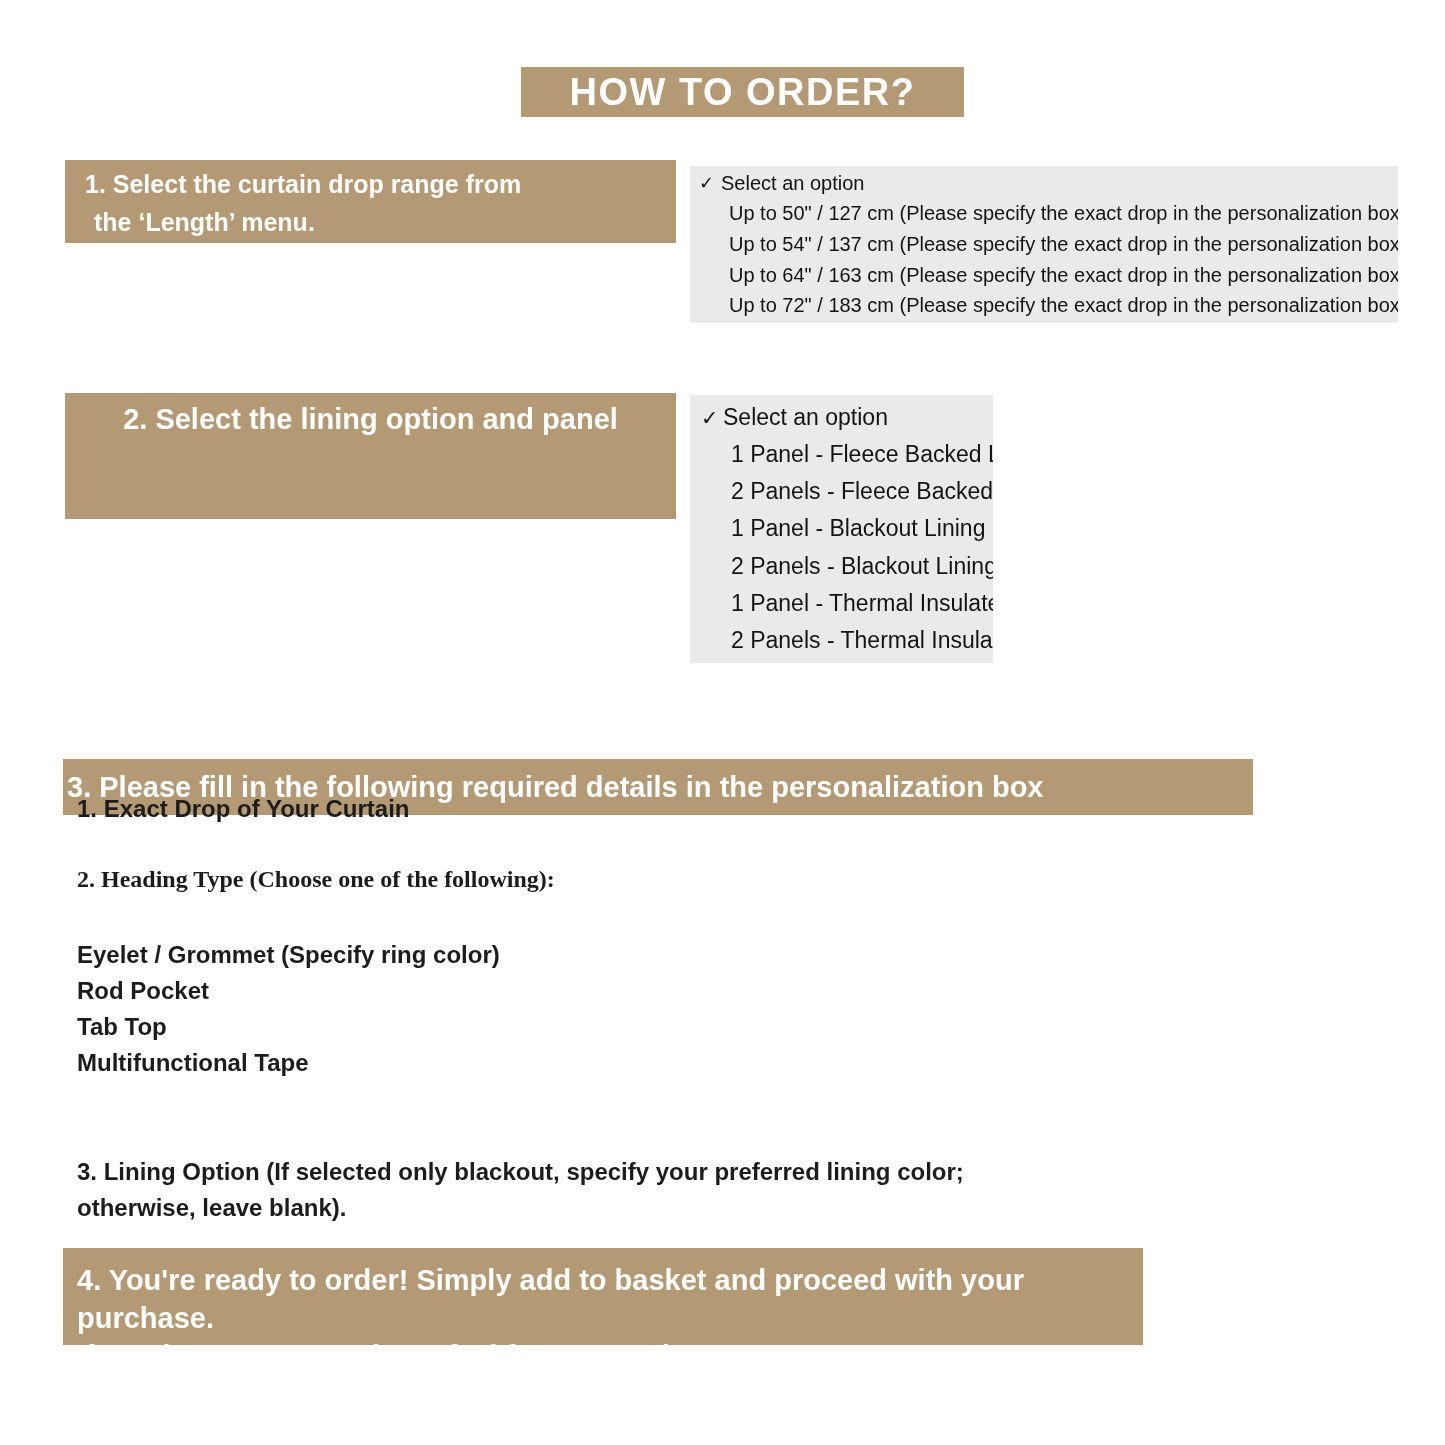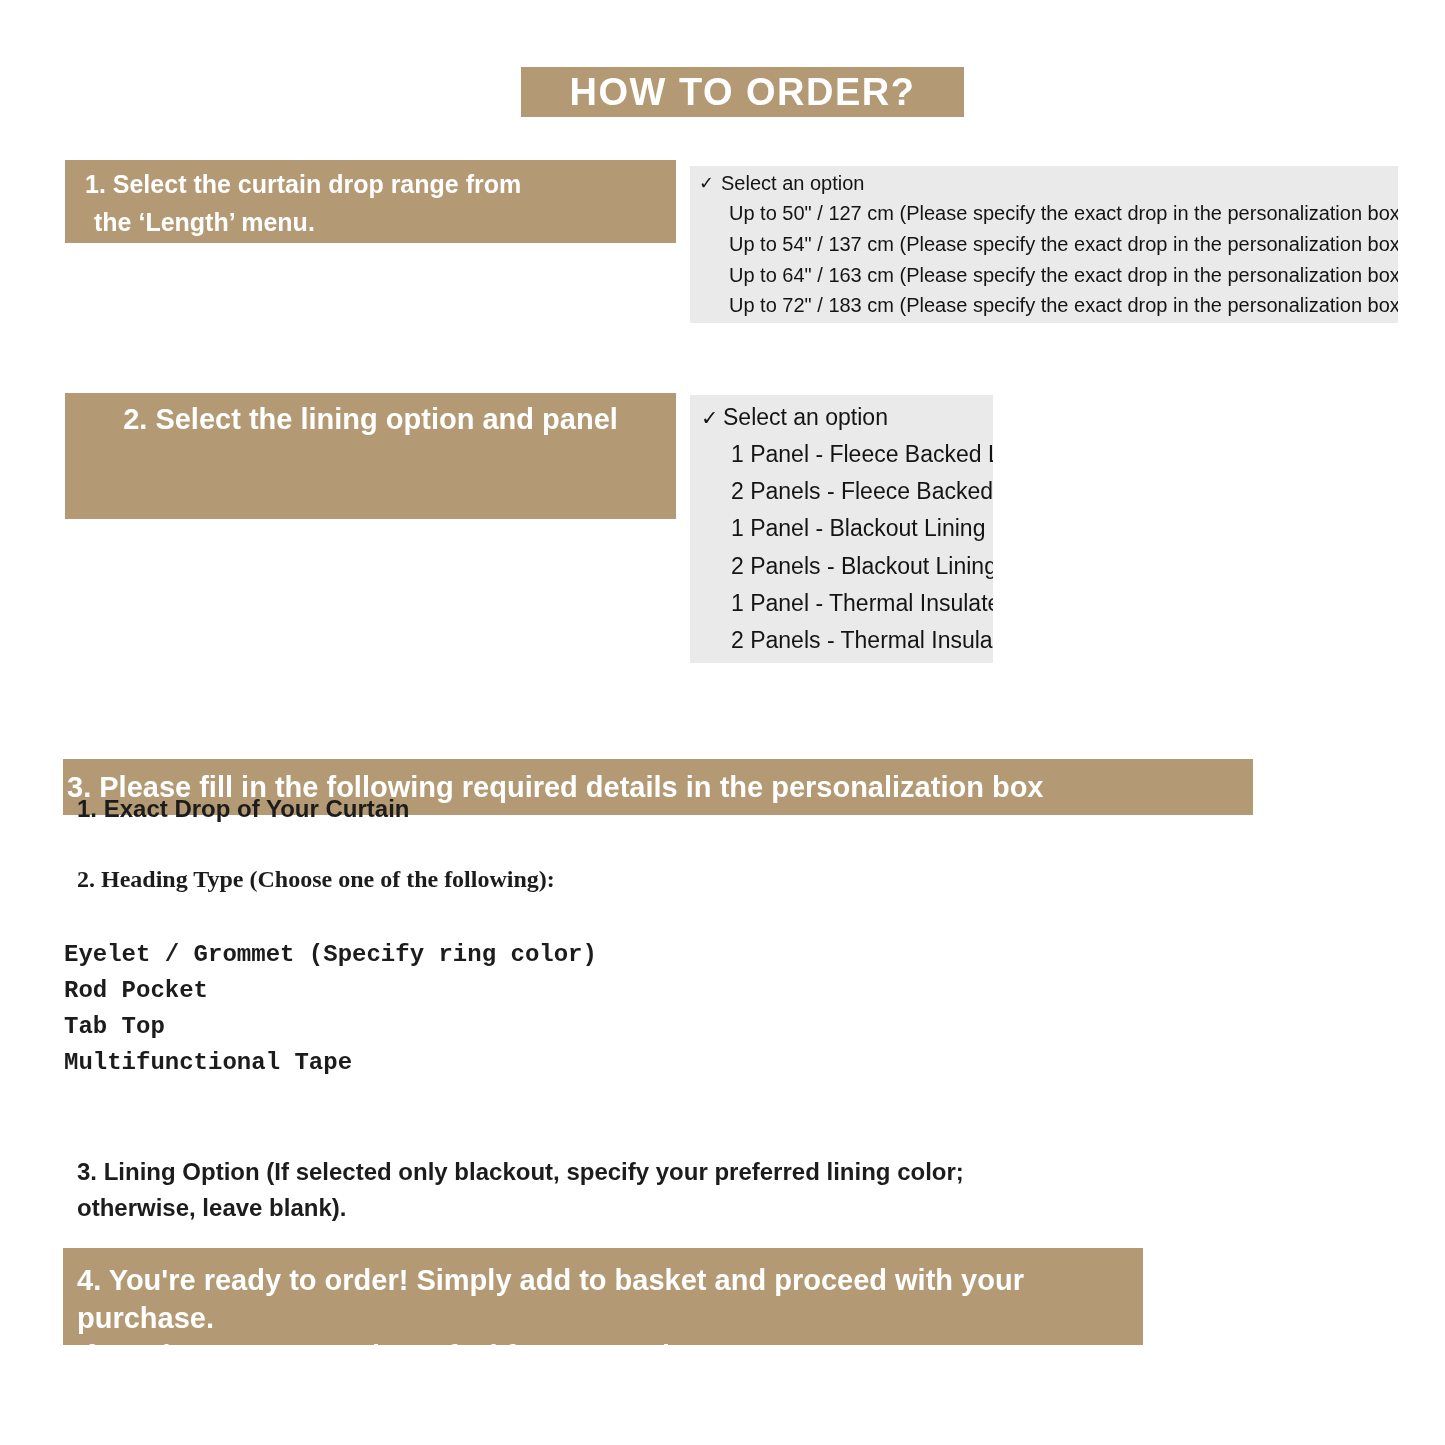--- a/index.html
+++ b/index.html
@@ -55,21 +55,21 @@
   }
   .dropdown2{
     left:690px;top:395px;width:303px;height:268px;
     font-size:23px;padding:4px 0 4px 11px;
   }
   .black-text{
     position:absolute;color:var(--ink);font-weight:700;font-size:24px;
   }
   #detail-1{left:77px;top:795px;}
   #detail-2{left:77px;top:866px;font-family:Liberation Serif, serif;}
-  #heading-types{left:64px;top:937px;line-height:36px;font-family:Liberation Mono, monospace;}
+  #heading-types{left:77px;top:937px;line-height:36px;}
   #detail-3{left:77px;top:1118px;line-height:36px;width:1270px;margin-top:36px;}
 </style>
 </head>
 <body>
 
 <div class="canvas">
 
   <div class="banner title-banner">HOW TO ORDER?</div>
 
   <div class="banner step1-label">

